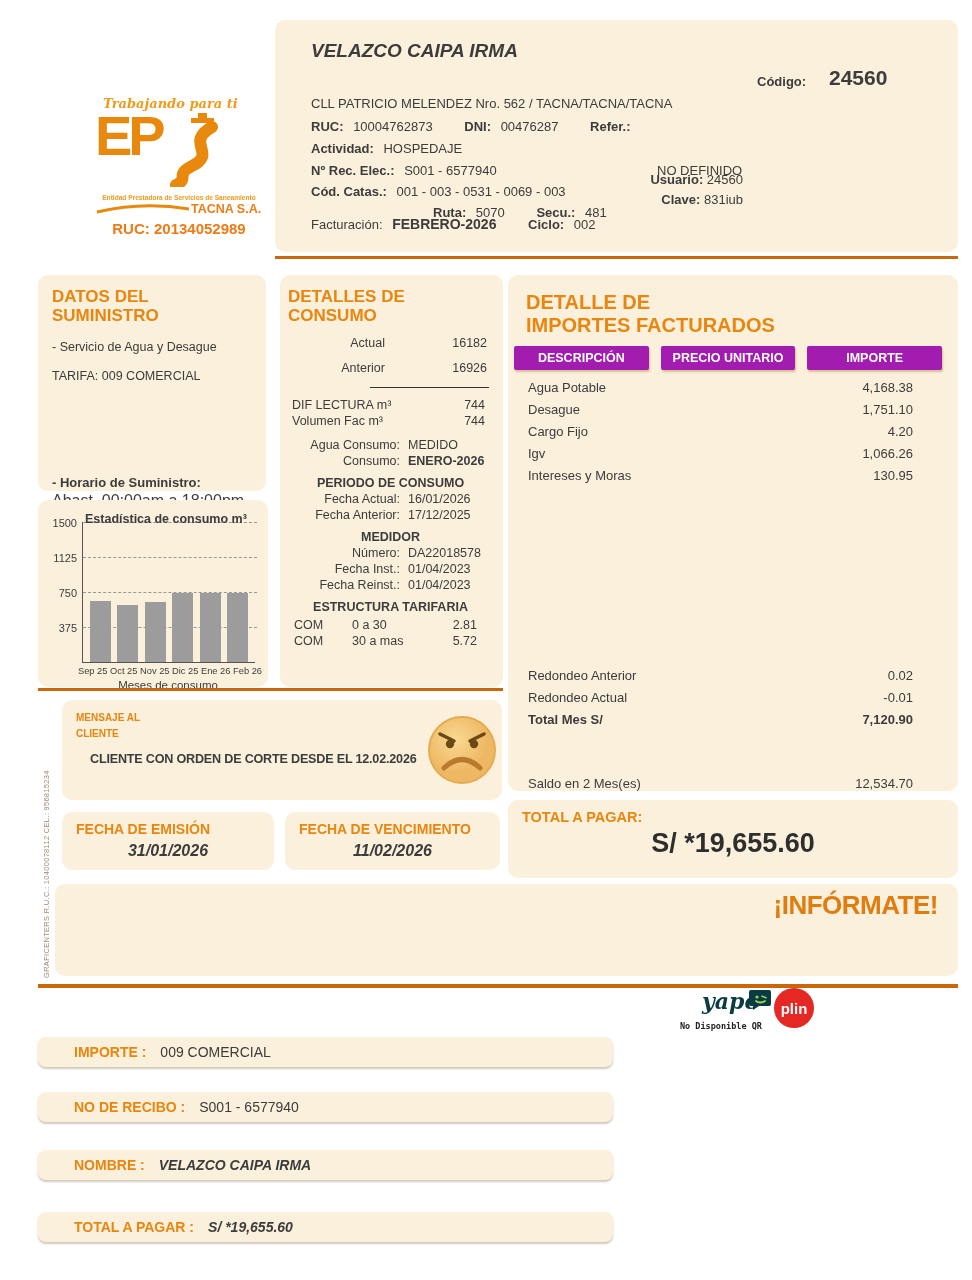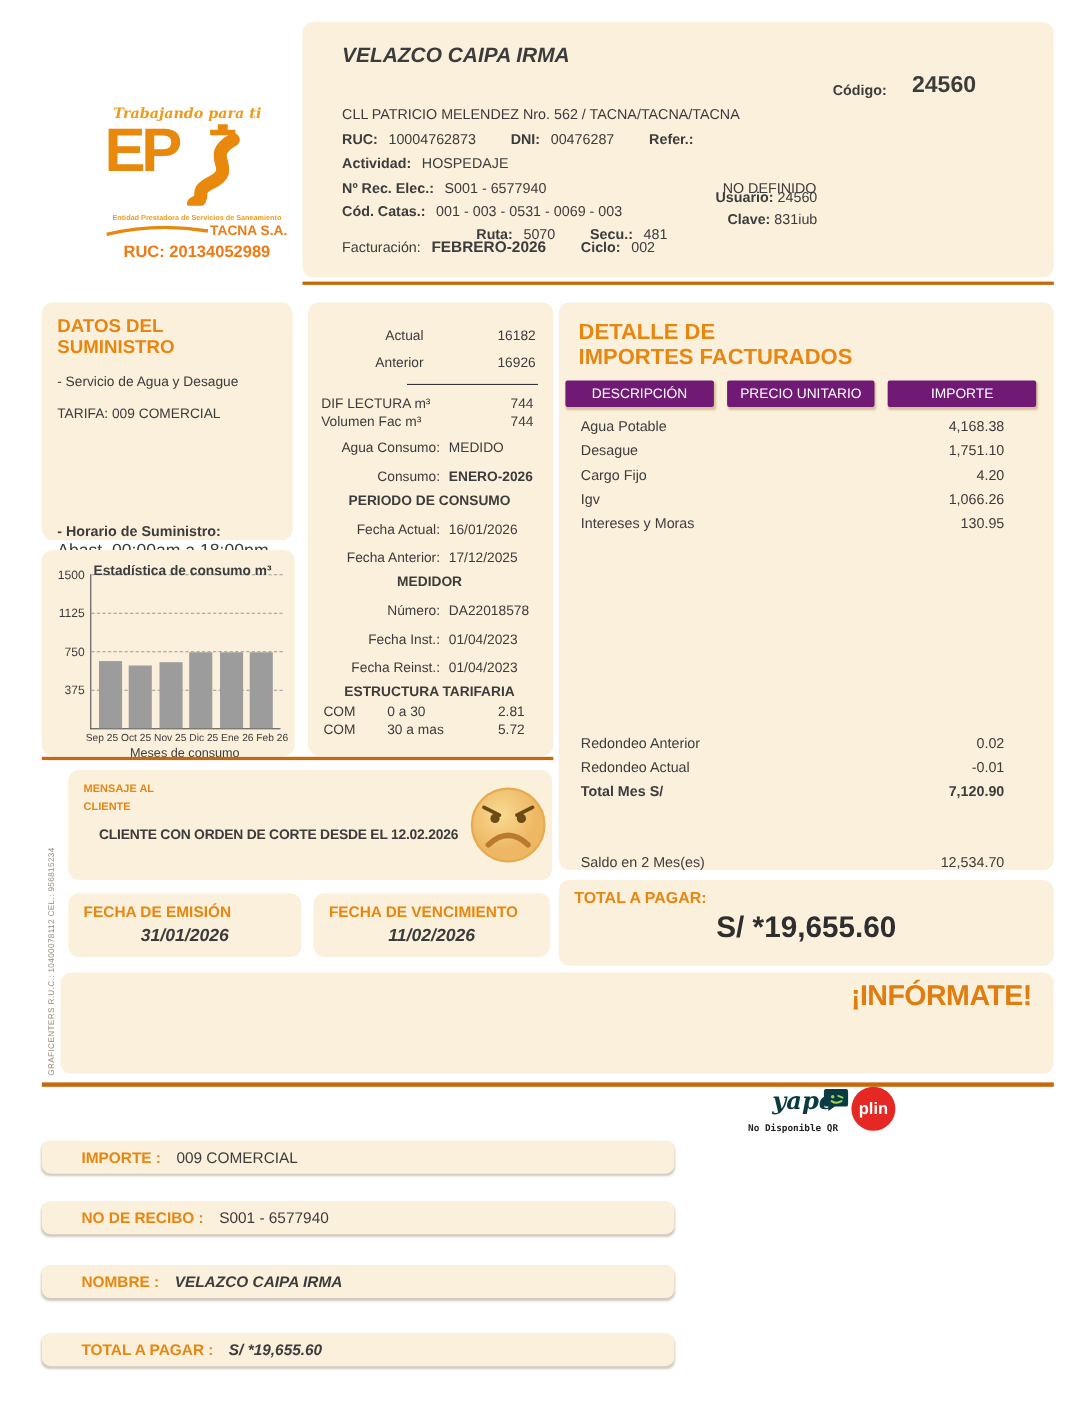--- a/index.html
+++ b/index.html
@@ -58,35 +58,35 @@
   #chart-xlabels{display:flex;justify-content:space-between;margin:3px 0 0 40px;width:184px;font-size:9.3px;}
   #chart-xlabel{margin-left:40px;width:180px;text-align:center;font-size:11.5px;margin-top:3px;}
 
   
   #consumo-panel{left:280px;top:275px;width:223px;height:412px;padding:12px 10px 0 8px;box-sizing:border-box;}
   .crow1{display:flex;font-size:12.5px;margin-top:11px;}
   .crow1 .lab{flex:1;text-align:right;padding-right:40px;}
   .crow1 .val{width:62px;text-align:right;padding-right:6px;}
   #consumo-hr{border-top:1.5px solid #333;margin:12px 4px 10px 40%;}
   .crow2{display:flex;justify-content:space-between;font-size:12.5px;padding:0 8px 0 4px;margin-top:2px;}
-  .crow3{display:flex;font-size:12.5px;margin-top:12px;}
+  .crow3{display:flex;font-size:12.5px;margin-top:2px;}
   .crow3 .lab{width:112px;text-align:right;}
   .crow3 .val{padding-left:8px;text-align:right;}
   .ctitle{text-align:center;font-weight:bold;font-size:12.5px;margin-top:8px;}
   .trow{display:flex;font-size:12.5px;margin-top:2px;}
   .trow .t1{width:58px;padding-left:6px;}
   .trow .t2{flex:1;}
   .trow .t3{width:64px;text-align:right;padding-right:16px;}
   #mid-rule{left:38px;top:688px;width:465px;height:3px;}
 
   
   #importes-panel{left:508px;top:275px;width:450px;height:516px;padding-top:16px;box-sizing:border-box;}
   #importes-title{font-size:20px;font-weight:bold;color:#e8860f;line-height:23px;padding-left:18px;}
   #importes-chips{display:flex;gap:12px;margin:9px 16px 0 6px;}
-  .chip{flex:1;background:#701a75;color:#fff;font-weight:normal;font-size:12.5px;text-align:center;
+  .chip{flex:1;background:#a21caf;color:#fff;font-weight:bold;font-size:12.5px;text-align:center;
     padding:5px 0;border-radius:2px;box-shadow:1px 2px 2px rgba(150,100,30,.35);}
   .imp-row{display:flex;justify-content:space-between;font-size:13px;padding:3.5px 45px 3.5px 20px;}
   #importes-rows{margin-top:6px;}
   .spacer1{height:178px;} .spacer2{height:42px;}
 
   
   #mensaje-panel{left:62px;top:700px;width:440px;height:100px;}
   #mensaje-title{position:absolute;left:14px;top:10px;font-size:10px;font-weight:bold;color:#e8860f;line-height:16px;}
   #mensaje-text{position:absolute;left:28px;top:52px;font-size:12.6px;font-weight:bold;letter-spacing:-0.2px;}
   #sad-face{position:absolute;right:4px;top:14px;}
@@ -236,20 +236,24 @@
         <span>Nov 25</span>
         <span>Dic 25</span>
         <span>Ene 26</span>
         <span>Feb 26</span>
       </div>
     <div id="chart-xlabel">Meses de consumo</div>
   </div>
   <div id="mid-rule" class="rule"></div>
 
   <div id="consumo-panel" class="panel">
+    <div class="sec-title">
+      <div>DETALLES DE</div>
+      <div>CONSUMO</div>
+    </div>
     <div class="crow1">
       <span class="lab">Actual</span>
         <span class="val">16182</span>
     </div>
     <div class="crow1">
       <span class="lab">Anterior</span>
         <span class="val">16926</span>
     </div>
     <div id="consumo-hr"></div>
     <div class="crow2">

